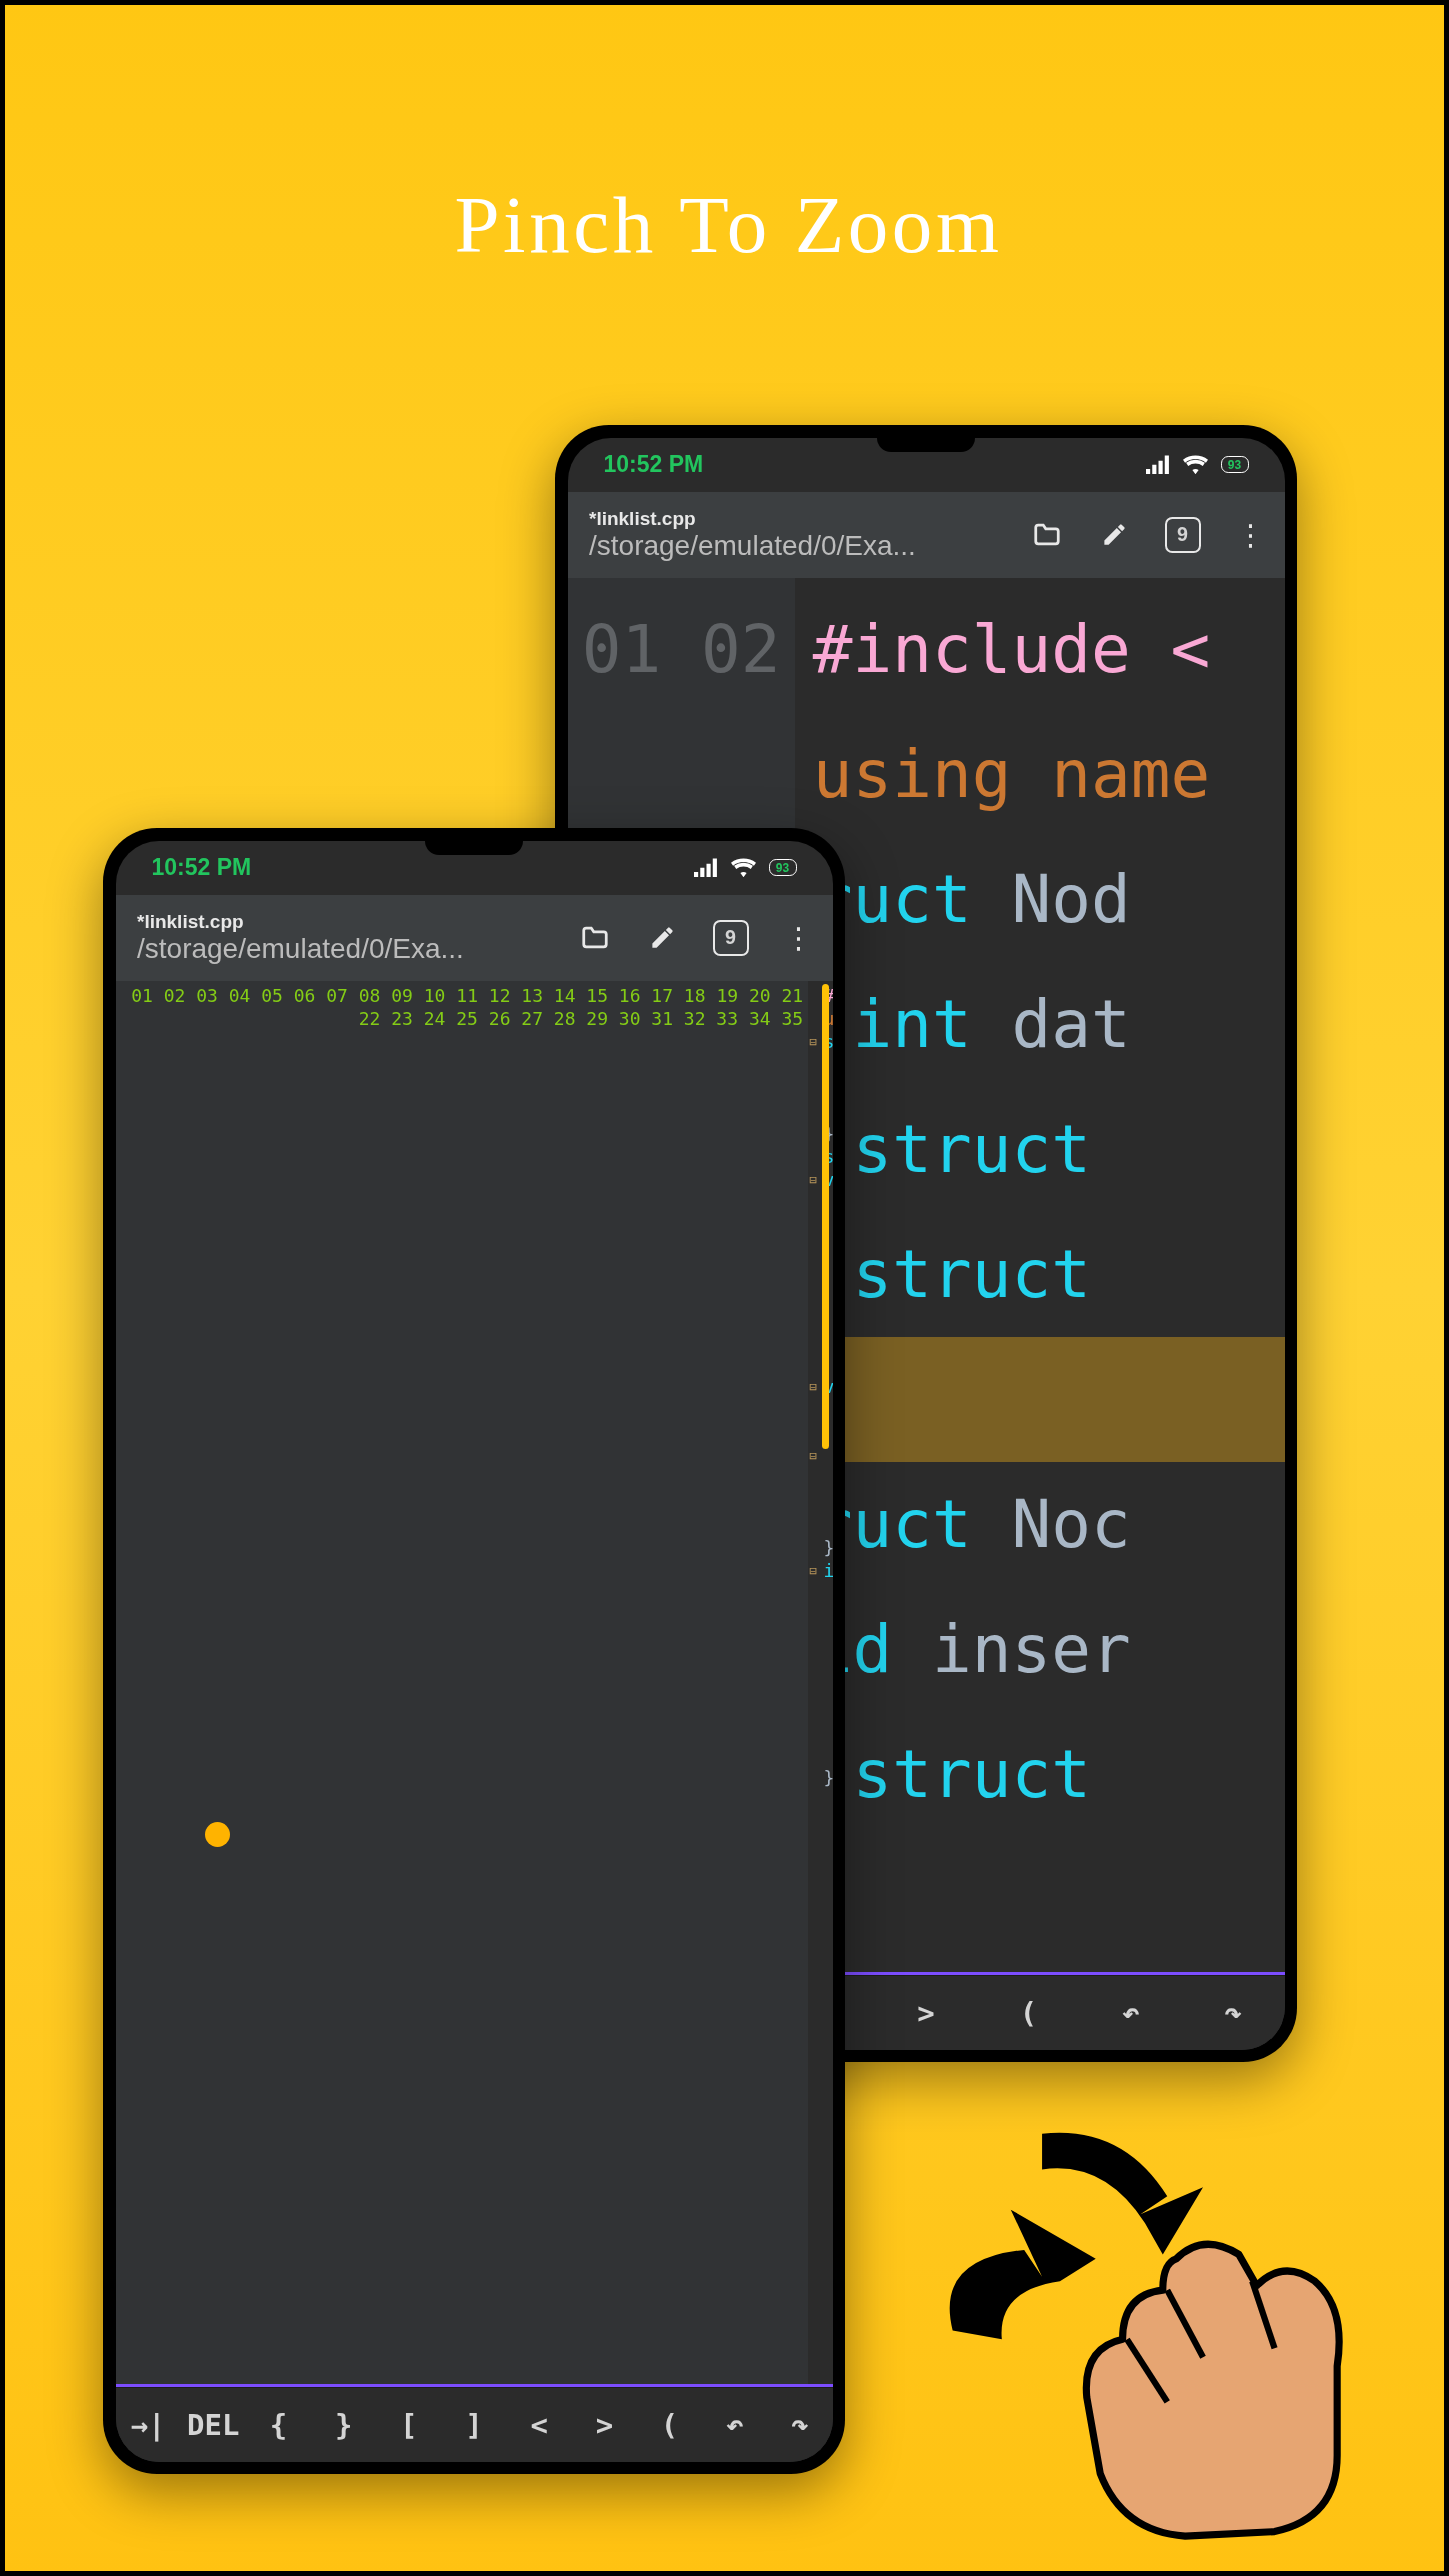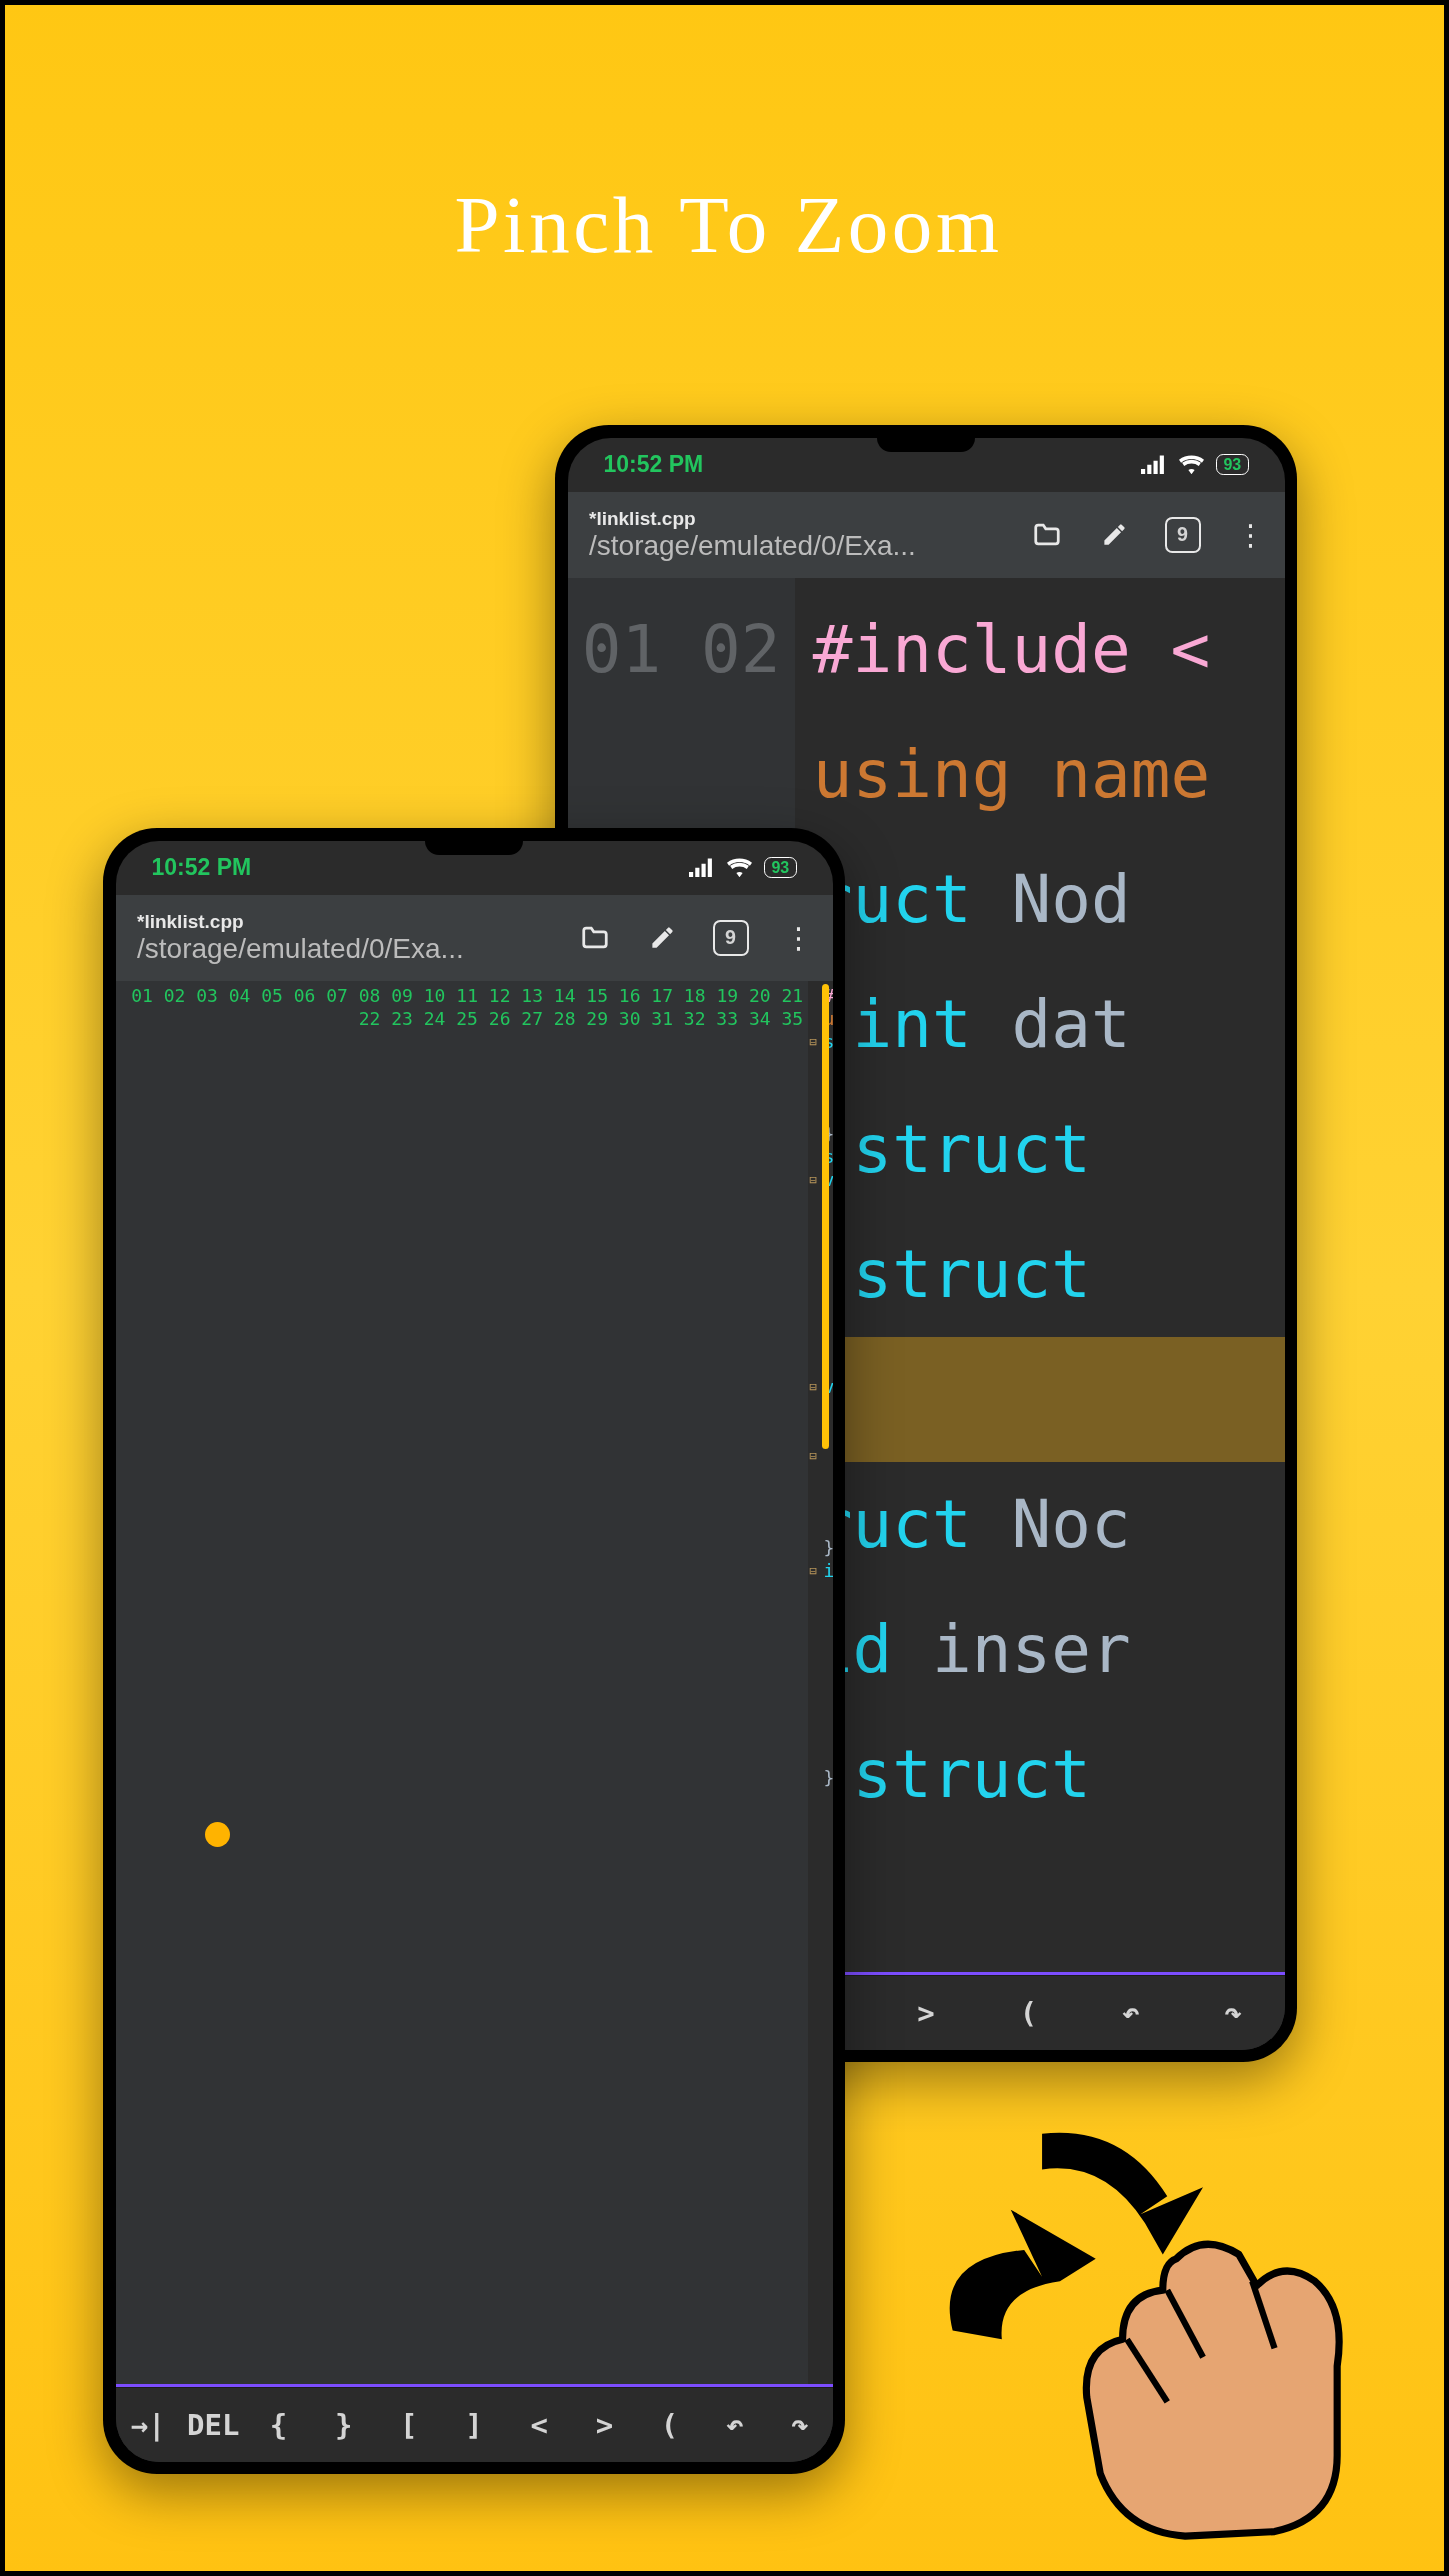--- a/index.html
+++ b/index.html
@@ -75,21 +75,21 @@
     color: #22c55e;
     font-size: 23px;
     font-weight: 600;
   }
   .status-icons { display: flex; align-items: center; gap: 12.5px; }
   .signal-icon, .wifi-icon { width: 25px; height: 19.7px; }
   .battery-badge {
     border: 1.8px solid #fff;
     border-radius: 7.2px;
     padding: 0.9px 6.3px;
-    font-size: 16px;
+    font-size: 12px;
     position: relative;
   }
   .app-bar {
     height: 86px;
     background: #3c3f41;
     display: flex;
     align-items: center;
     padding: 0 16px 0 21.5px;
     color: #d4d4d4;
   }
@@ -112,21 +112,21 @@
   .editor {
     flex: 1;
     display: flex;
     background: #2b2b2b;
     font-family: 'Consolas','Menlo',monospace;
     overflow: hidden;
     position: relative;
   }
   .gutter {
     background: #313335;
-    color: #22c55e;
+    color: #84cc16;
     text-align: right;
     padding: 3.6px 5.4px 3.6px 9px;
     font-size: 18px;
     line-height: 23px;
     user-select: none;
     min-width: 39px;
   }
   .fold-col {
     width: 16px;
     background: #2b2b2b;

